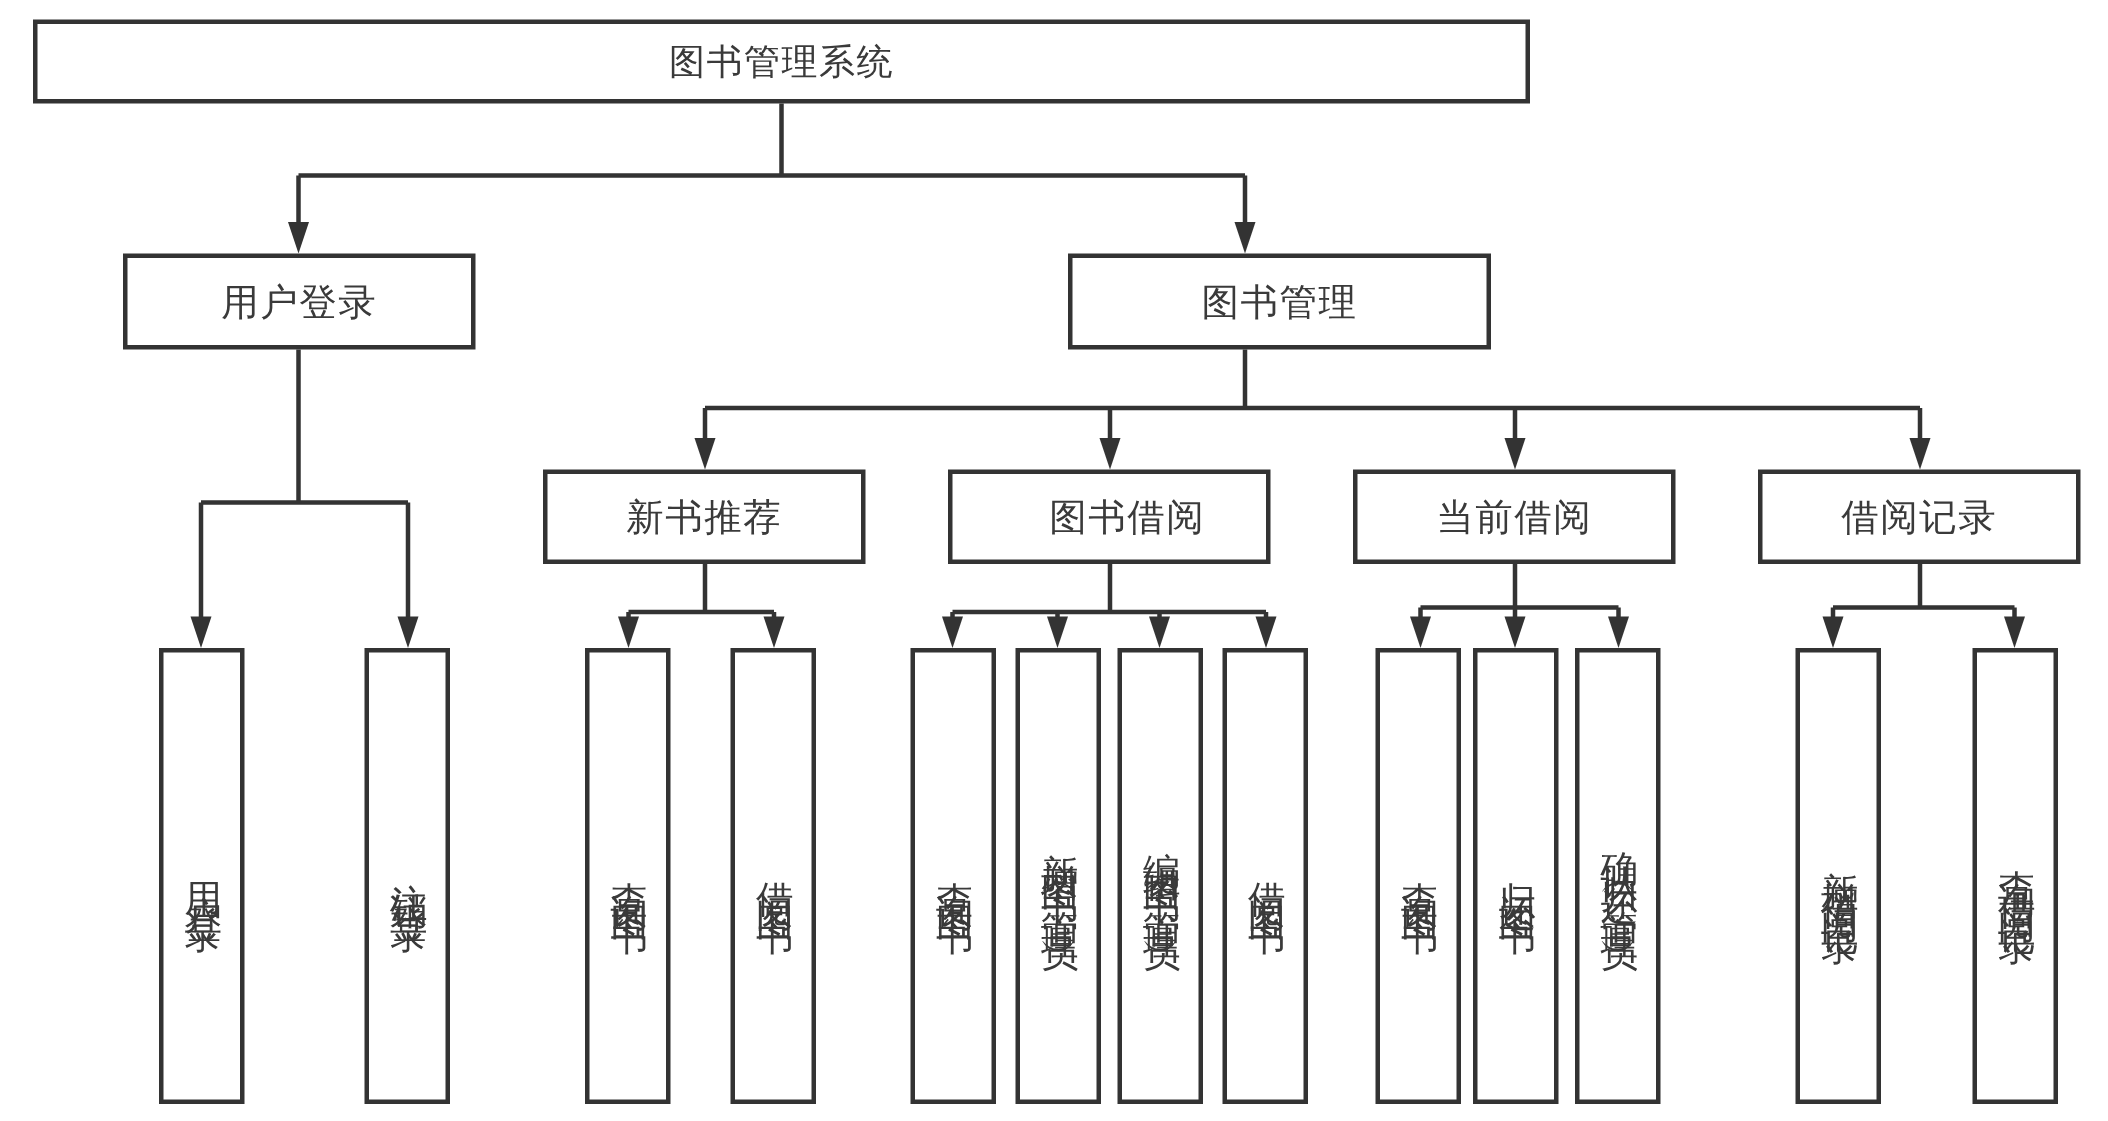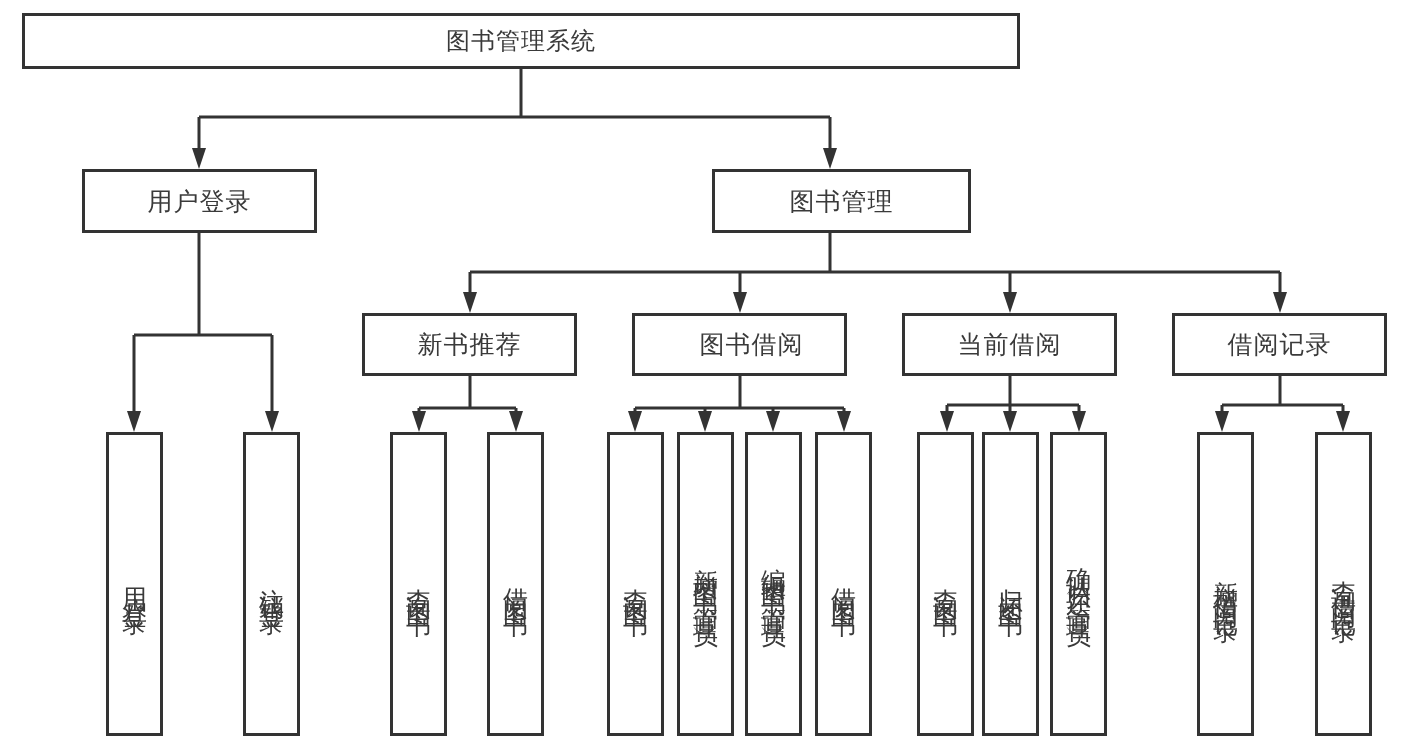--- a/index.html
+++ b/index.html
@@ -91,21 +91,21 @@
       <polygon points="1072,411 1086,411 1079,432"></polygon>
 
       <polygon points="1215,411 1229,411 1222,432"></polygon>
       <polygon points="1336,411 1350,411 1343,432"></polygon>
     </g>
   </svg>
 
   <div class="node h-node root-node" style="left:22px;top:13px;width:998px;height:56px;">图书管理系统</div>
 
   <div class="node h-node" style="left:82px;top:169px;width:235px;height:64px;">用户登录</div>
-  <div class="node h-node" style="left:712px;top:169px;width:259px;height:64px;">图书管理</div>
+  <div class="node h-node" style="left:712px;top:169px;width:282px;height:64px;">图书管理</div>
 
   <div class="node h-node" style="left:362px;top:313px;width:215px;height:63px;">新书推荐</div>
   <div class="node h-node" style="left:632px;top:313px;width:215px;height:63px;padding-left:24px;">图书借阅</div>
   <div class="node h-node" style="left:902px;top:313px;width:215px;height:63px;">当前借阅</div>
   <div class="node h-node" style="left:1172px;top:313px;width:215px;height:63px;">借阅记录</div>
 
   <div class="node v-node" style="left:106px;top:432px;width:57px;height:304px;">用户登录</div>
   <div class="node v-node" style="left:243px;top:432px;width:57px;height:304px;">注销登录</div>
 
   <div class="node v-node" style="left:390px;top:432px;width:57px;height:304px;">查询图书</div>

